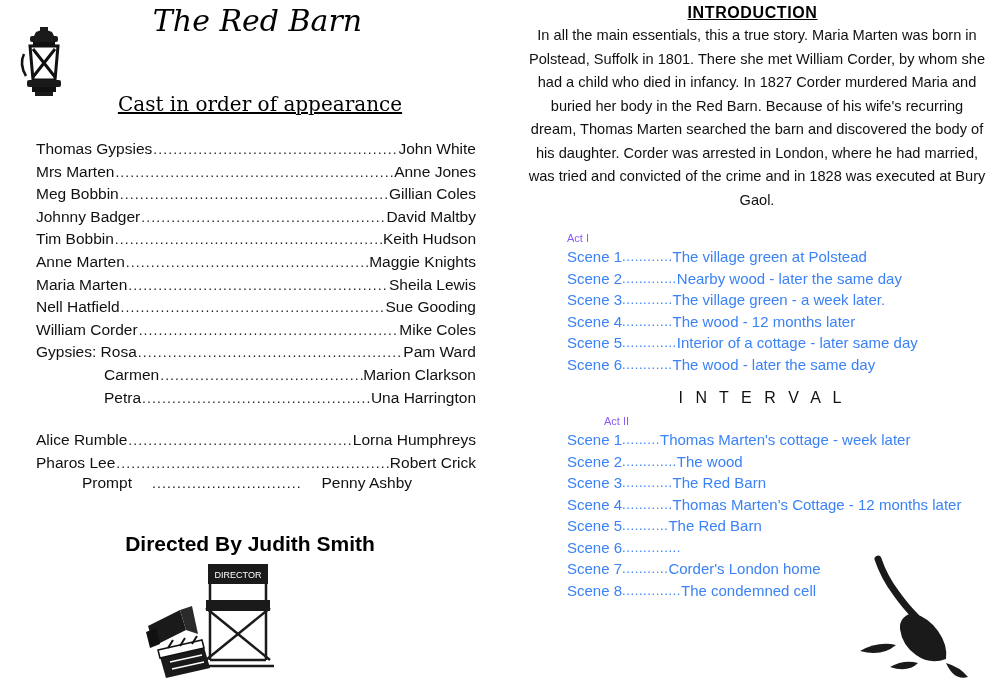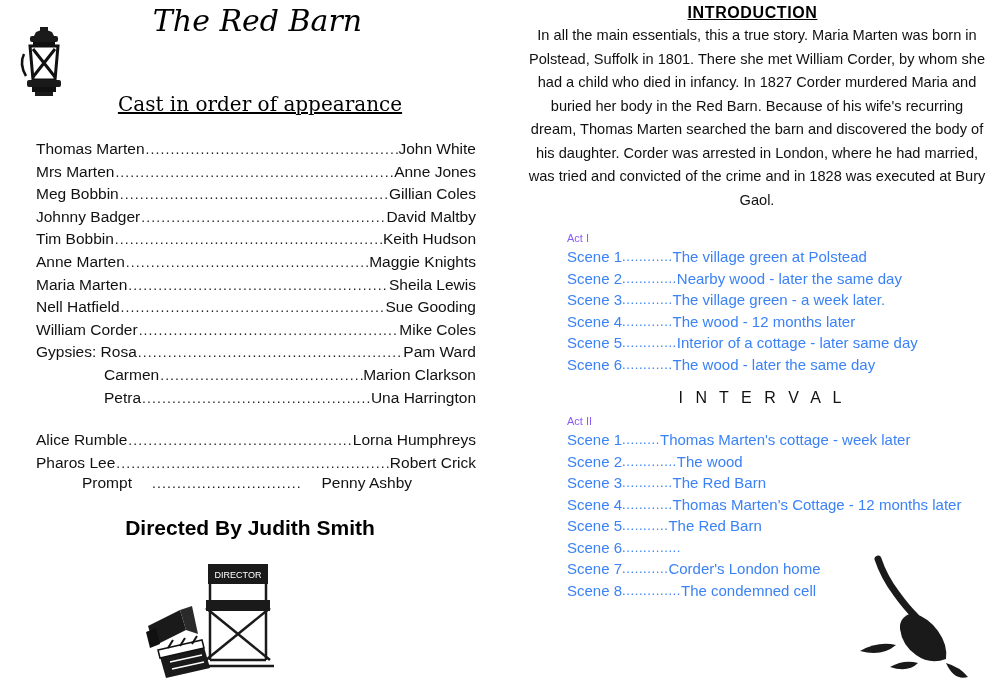--- a/index.html
+++ b/index.html
@@ -99,21 +99,21 @@
   }
   .prompt-row .dots {
     flex: 1 1 auto;
     overflow: hidden;
     letter-spacing: 1.1px;
     font-size: 14px;
   }
   .director {
     position: absolute;
     left: 40px;
-    top: 516px;
+    top: 532px;
     width: 420px;
     text-align: center;
     font-size: 21px;
     font-weight: bold;
     color: #000;
   }
   
   .lantern {
     position: absolute;
     left: 16px;
@@ -186,21 +186,21 @@
   }
   .scene-row .sc-text { flex: 0 0 auto; }
   .interval {
     text-align: center;
     font-size: 16px;
     letter-spacing: 4px;
     margin: 14px 0 8px 0;
     padding-right: 40px;
     color: #111;
   }
-  .act2 { margin-top: 0; }
+  .act2 { margin-top: 0; margin-left: 37px; }
   .axe-art {
     position: absolute;
     left: 355px;
     top: 555px;
     width: 140px;
     height: 125px;
   }
 </style>
 </head>
 <body>
@@ -224,21 +224,21 @@
 
     <div class="show-title">
       <span class="title-line2">The Red Barn</span>
     </div>
 
     <div class="cast-heading">Cast in order of appearance</div>
 
     <div class="cast-list">
 
     <div class="cast-row">
-          <span class="role">Thomas  Marten</span>
+          <span class="role">Thomas  Gypsies</span>
           <span class="dots">................................................................................</span>
           <span class="actor">John White</span>
         </div>
         <div class="cast-row">
           <span class="role">Mrs Marten</span>
           <span class="dots">................................................................................</span>
           <span class="actor">Anne Jones</span>
         </div>
         <div class="cast-row">
           <span class="role">Meg Bobbin</span>

